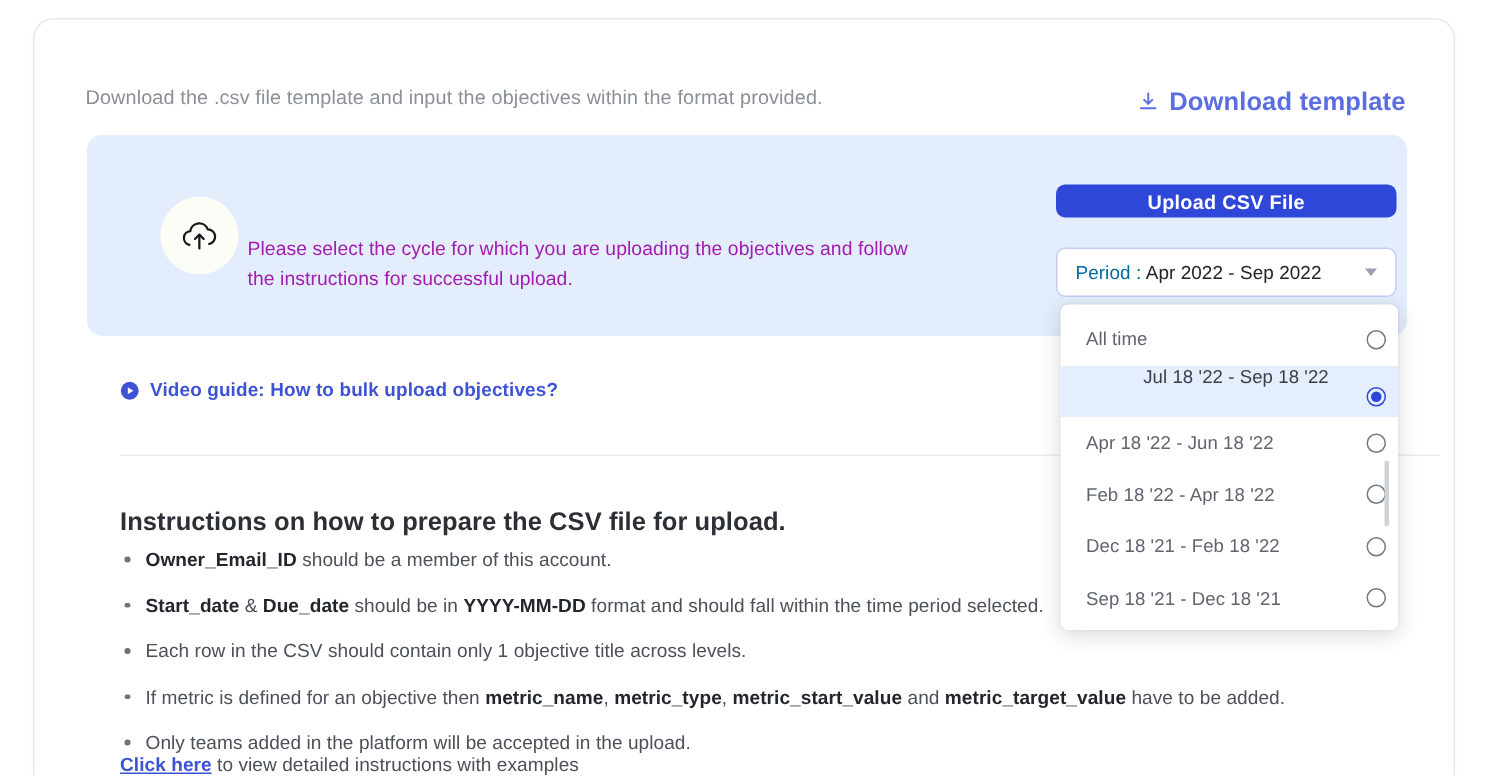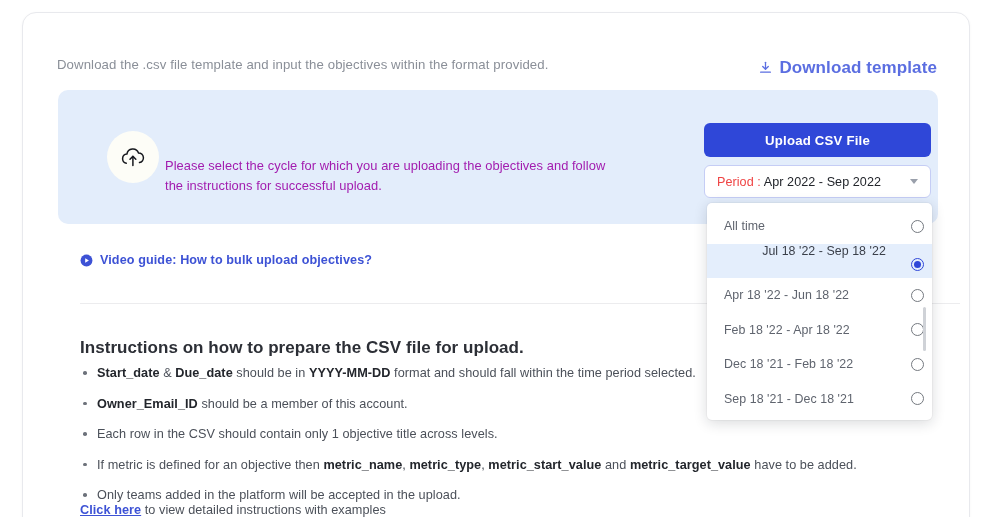--- a/index.html
+++ b/index.html
@@ -117,21 +117,21 @@
     color: #a21caf;
     letter-spacing: 0.05px;
   }
 
   
   .upload-btn {
     position: absolute;
     left: 681px;
     top: 110px;
     width: 227px;
-    height: 34px;
+    height: 22px;
     background: #2f47d8;
     border: none;
     border-radius: 6px;
     color: #ffffff;
     font-family: "Liberation Sans", sans-serif;
     font-size: 13.2px;
     font-weight: bold;
     letter-spacing: 0.2px;
     cursor: pointer;
   }
@@ -147,21 +147,21 @@
     border: 1px solid #c5cdf5;
     border-radius: 6px;
     box-sizing: border-box;
     display: flex;
     align-items: center;
     padding: 0 12px;
     cursor: pointer;
   }
   .period-prefix {
     font-size: 12.6px;
-    color: #ef4444;
+    color: #0369a1;
     letter-spacing: 0.05px;
     white-space: nowrap;
   }
   .period-value {
     font-size: 12.6px;
     color: #22252b;
     letter-spacing: 0.05px;
     white-space: nowrap;
     margin-left: 3px;
   }
@@ -417,22 +417,22 @@
         </svg>
       </span>
       <span class="vg-label">Video guide: How to bulk upload objectives?</span>
     </div>
 
     <div class="divider"></div>
 
     <div class="instr-heading">Instructions on how to prepare the CSV file for upload.</div>
 
     <div class="instr-list" id="instr-list">
+        <div class="instr-item"><b>Owner_Email_ID</b> should be a member of this account.</div>
         <div class="instr-item"><b>Start_date</b> &amp; <b>Due_date</b> should be in <b>YYYY-MM-DD</b> format and should fall within the time period selected.</div>
-        <div class="instr-item"><b>Owner_Email_ID</b> should be a member of this account.</div>
         <div class="instr-item">Each row in the CSV should contain only 1 objective title across levels.</div>
         <div class="instr-item">If metric is defined for an objective then <b>metric_name</b>, <b>metric_type</b>, <b>metric_start_value</b> and <b>metric_target_value</b> have to be added.</div>
         <div class="instr-item">Only teams added in the platform will be accepted in the upload.</div>
       </div>
 
     <div class="click-here-row">
       <span class="click-here">Click here</span><span> to view detailed instructions with examples</span>
     </div>
 
   </div>

